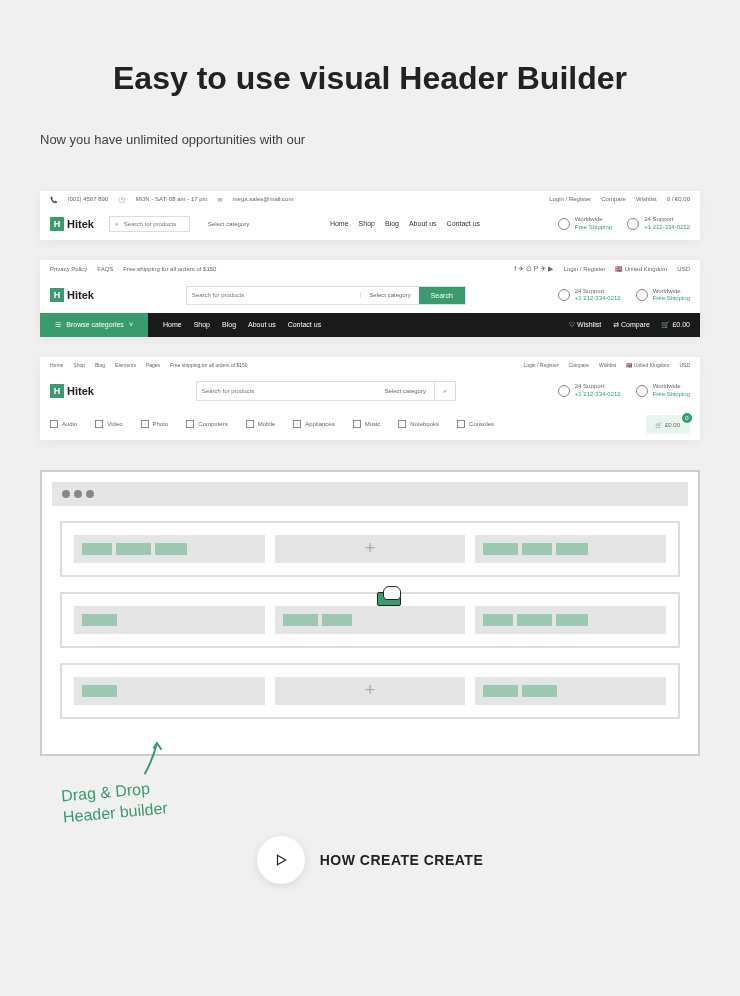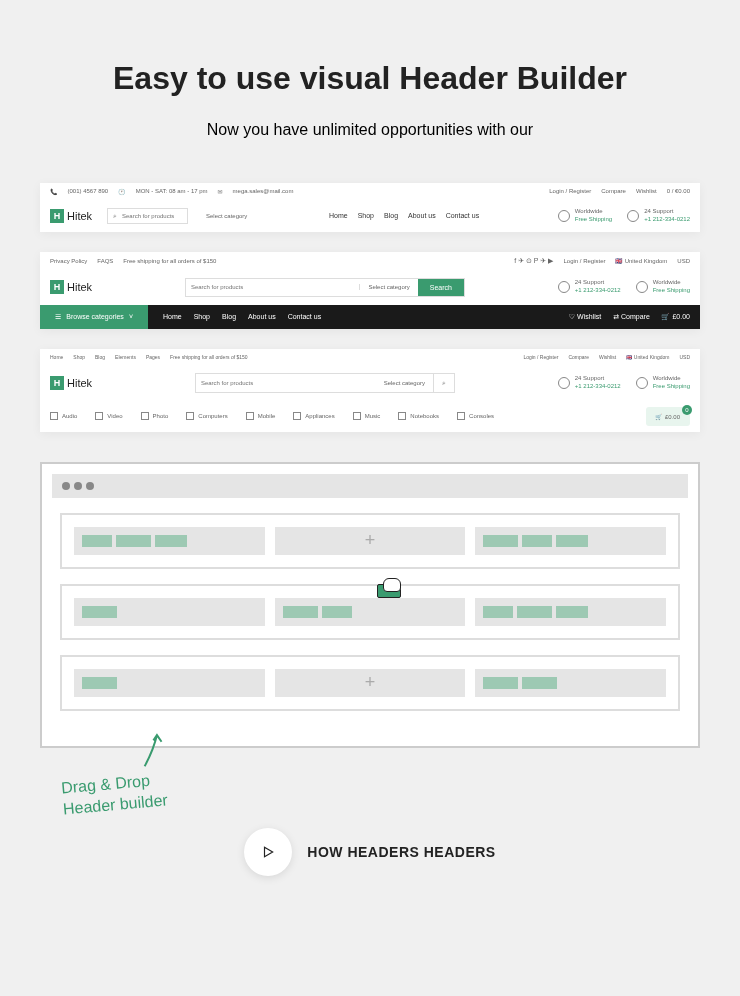--- a/index.html
+++ b/index.html
@@ -1,28 +1,28 @@
 <!DOCTYPE html>
 <html><head>
 <meta charset="utf-8">
 <style>
 *{margin:0;padding:0;box-sizing:border-box;font-family:-apple-system,BlinkMacSystemFont,'Segoe UI',Arial,sans-serif}
 body{background:#f0f0f0;width:740px;min-height:996px}
 .container{padding:60px 40px 40px}
-.title{font-size:32px;font-weight:700;text-align:center;color:#222;margin-bottom:20px}
-.subtitle{font-size:16px;color:#000000;text-align:center;line-height:1.6;margin-bottom:40px}
+.title{font-size:32px;font-weight:700;text-align:center;color:#222;margin-bottom:33px}
+.subtitle{font-size:13px;color:#404040;text-align:left;line-height:1.6;margin-bottom:40px}
 
 
 .header-ex{background:#fff;margin-bottom:20px;font-size:7px;color:#666;box-shadow:0 2px 10px rgba(0,0,0,0.05)}
 .topbar{display:flex;justify-content:space-between;padding:5px 10px;font-size:6px}
 .topbar-left,.topbar-right{display:flex;gap:10px;align-items:center}
 .mainbar{display:flex;align-items:center;padding:8px 10px;gap:15px}
 .logo{display:flex;align-items:center;gap:3px}
 .logo-icon{width:14px;height:14px;background:#3a9b6f;color:#fff;display:flex;align-items:center;justify-content:center;font-weight:bold;font-size:9px}
-.logo-text{font-weight:normal;font-size:11px;color:#222}
+.logo-text{font-weight:bold;font-size:11px;color:#222}
 .search{display:flex;align-items:center;border:1px solid #ddd;padding:3px 5px;flex:0 0 auto;gap:5px}
 .search input{border:none;font-size:6px;width:60px}
 .cat-sel{font-size:6px;padding:3px}
 .nav{display:flex;gap:10px;font-size:7px}
 .nav-item{color:#333}
 .support-group{display:flex;align-items:center;gap:5px}
 .globe-icon{width:12px;height:12px;border:1px solid #888;border-radius:50%}
 .person-icon{width:12px;height:12px;border:1px solid #888;border-radius:50%}
 .support-text{font-size:6px;line-height:1.3}
 .support-text .green{color:#3a9b6f}
@@ -354,15 +354,15 @@
       <div>Header builder</div>
     </div>
   </div>
 
   <div class="cta">
     <div class="play-btn">
       <svg viewBox="0 0 24 24">
           <path d="M6 4 L 20 12 L 6 20 Z" fill="none" stroke="#222" stroke-width="2"></path>
         </svg>
     </div>
-    <span class="cta-text">HOW HEADERS HEADERS</span>
+    <span class="cta-text">HOW CREATE CREATE</span>
   </div>
 </div>
 
 </body></html>

